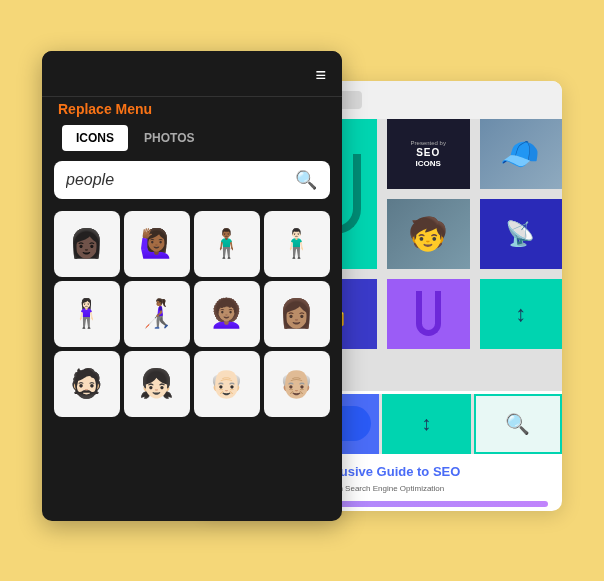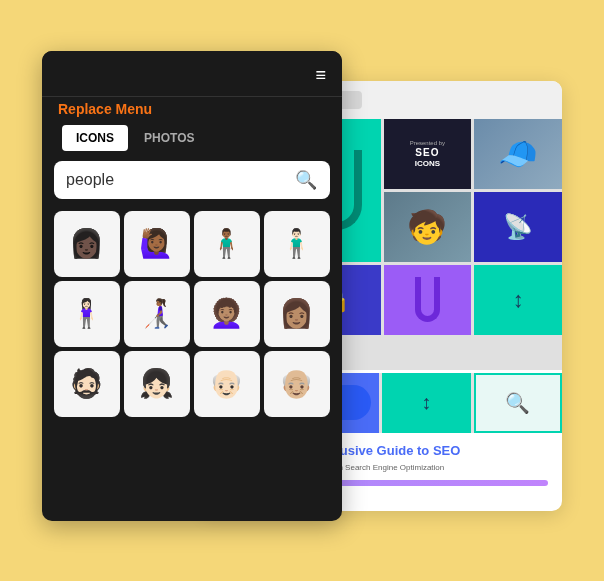--- a/index.html
+++ b/index.html
@@ -53,21 +53,21 @@
     }
 
     .doc-content {
       padding: 0;
     }
 
     .image-grid {
       display: grid;
       grid-template-columns: repeat(4, 1fr);
       grid-template-rows: repeat(3, 70px);
-      gap: 3px;
+      gap: 10px;
       background: #e0e0e0;
     }
 
     .grid-cell {
       overflow: hidden;
       position: relative;
     }
 
     .grid-cell.purple-circle {
       background: #c742e8;
@@ -224,20 +224,21 @@
       gap: 8px;
     }
 
     .search-input {
       flex: 1;
       border: none;
       outline: none;
       font-size: 16px;
       color: #333;
       background: transparent;
+      font-style: italic;
     }
 
     .icons-grid {
       display: grid;
       grid-template-columns: repeat(4, 1fr);
       gap: 4px;
       padding: 0 12px;
       overflow-y: auto;
     }
 

